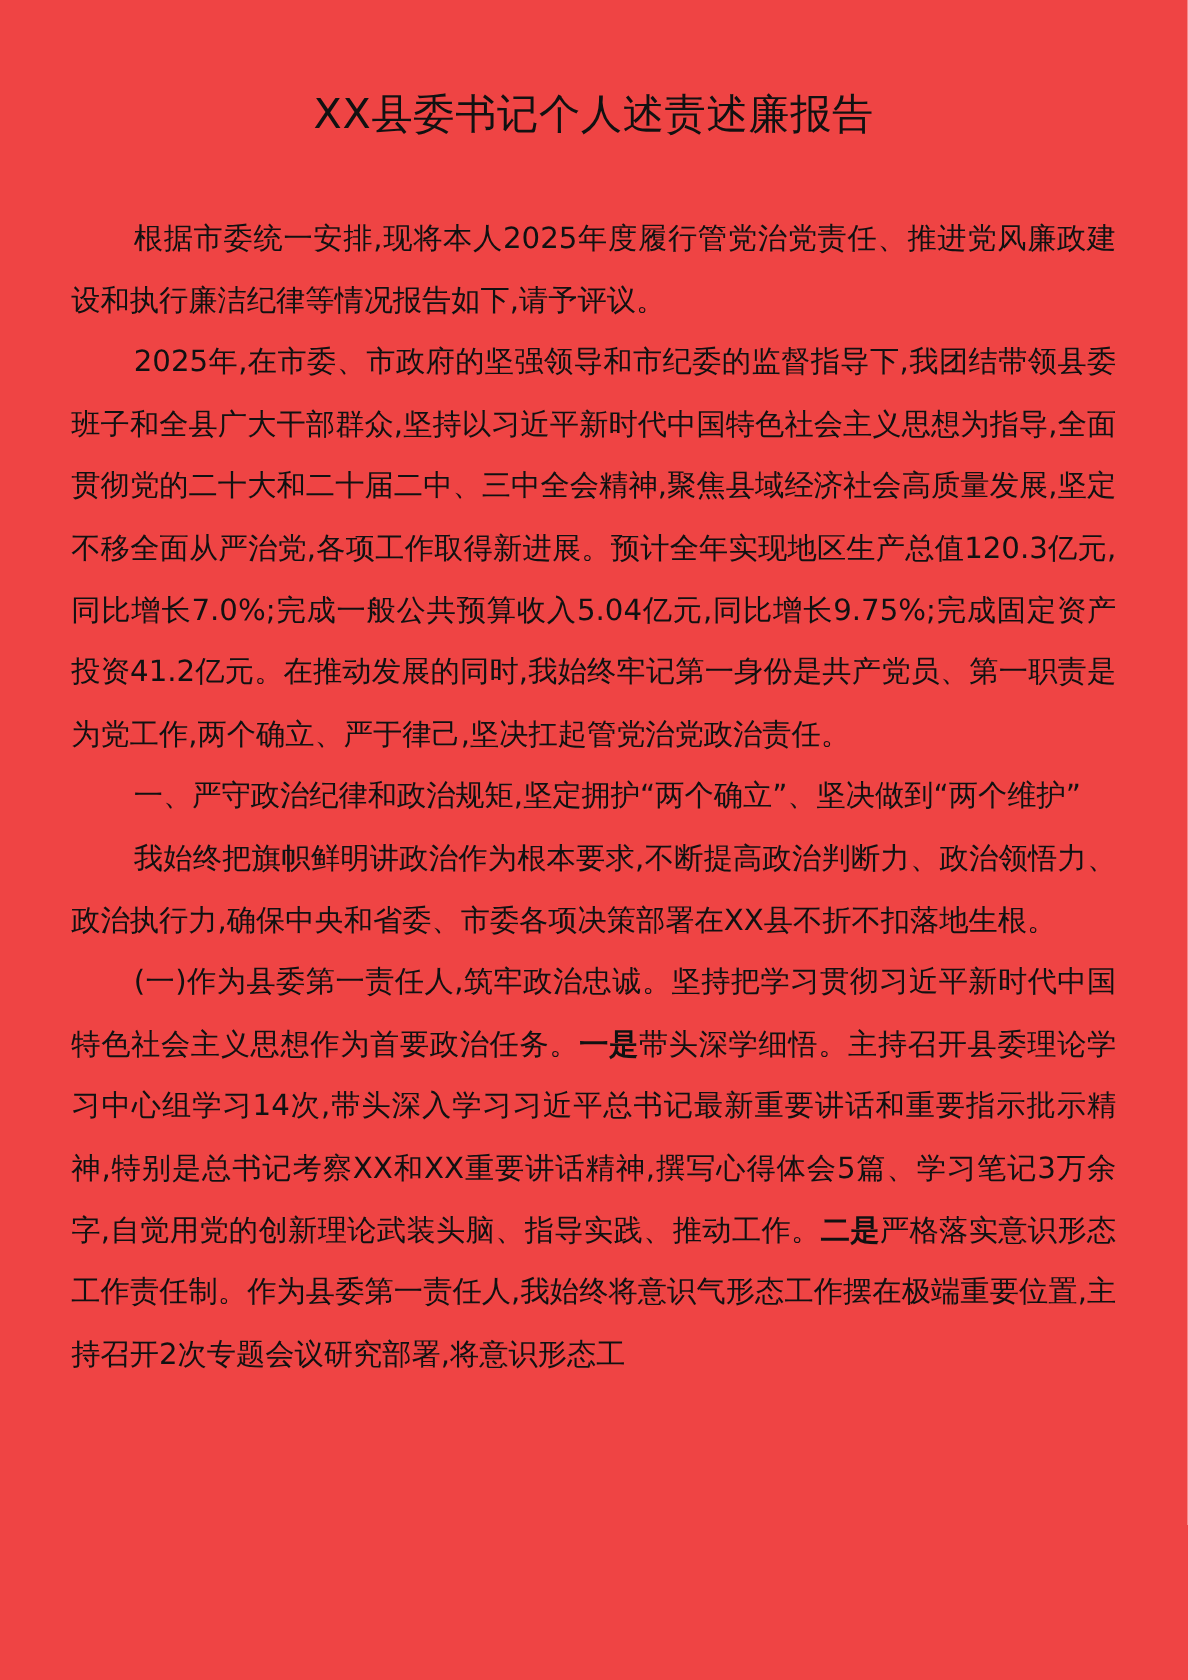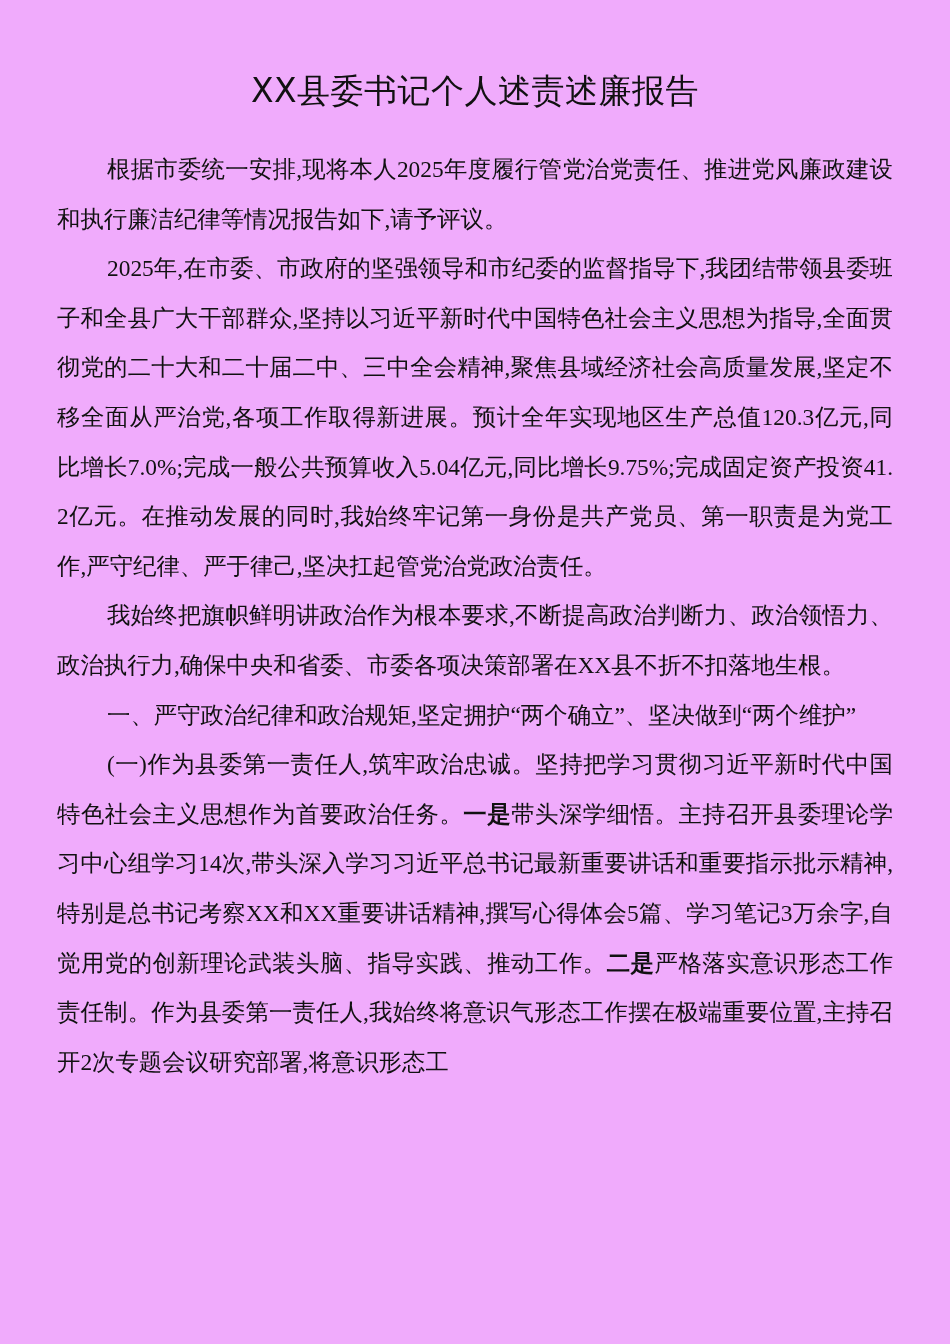--- a/index.html
+++ b/index.html
@@ -1,31 +1,31 @@
 <!DOCTYPE html>
 <html><head>
 <meta charset="utf-8">
 <style>
   html, body { margin: 0; padding: 0; background: #ffffff; }
   body { width: 950px; height: 1344px; overflow: hidden; position: relative;
          font-family: "DejaVu Sans", "Liberation Sans", sans-serif; color: #111; }
-  .page { position: absolute; left: 0; top: 0; width: 950px; height: 1344px; background: #f0abfc; }
+  .page { position: absolute; left: 0; top: 0; width: 950px; height: 1344px; background: #ef4444; }
   .title { position: absolute; left: 0; top: 66px; width: 950px; text-align: center;
            font-size: 33px; line-height: 50px; color: #111; letter-spacing: 0.5px; }
-  .body-text { position: absolute; left: 57px; top: 145px; width: 836px; font-family: Liberation Serif, serif; }
+  .body-text { position: absolute; left: 57px; top: 166px; width: 836px; }
   .para { margin: 0; font-size: 23.4px; line-height: 49.6px; text-indent: 50px;
           text-align: justify; text-justify: inter-character; word-break: break-all; }
   .para b { font-weight: bold; }
 </style>
 </head>
 <body>
 
 <div class="page">
   <div class="title">XX县委书记个人述责述廉报告</div>
 
   <div class="body-text">
     <p class="para">根据市委统一安排,现将本人2025年度履行管党治党责任、推进党风廉政建设和执行廉洁纪律等情况报告如下,请予评议。</p>
-    <p class="para">2025年,在市委、市政府的坚强领导和市纪委的监督指导下,我团结带领县委班子和全县广大干部群众,坚持以习近平新时代中国特色社会主义思想为指导,全面贯彻党的二十大和二十届二中、三中全会精神,聚焦县域经济社会高质量发展,坚定不移全面从严治党,各项工作取得新进展。预计全年实现地区生产总值120.3亿元,同比增长7.0%;完成一般公共预算收入5.04亿元,同比增长9.75%;完成固定资产投资41.2亿元。在推动发展的同时,我始终牢记第一身份是共产党员、第一职责是为党工作,严守纪律、严于律己,坚决扛起管党治党政治责任。</p>
+    <p class="para">2025年,在市委、市政府的坚强领导和市纪委的监督指导下,我团结带领县委班子和全县广大干部群众,坚持以习近平新时代中国特色社会主义思想为指导,全面贯彻党的二十大和二十届二中、三中全会精神,聚焦县域经济社会高质量发展,坚定不移全面从严治党,各项工作取得新进展。预计全年实现地区生产总值120.3亿元,同比增长7.0%;完成一般公共预算收入5.04亿元,同比增长9.75%;完成固定资产投资41.2亿元。在推动发展的同时,我始终牢记第一身份是共产党员、第一职责是为党工作,两个确立、严于律己,坚决扛起管党治党政治责任。</p>
+    <p class="para">一、严守政治纪律和政治规矩,坚定拥护“两个确立”、坚决做到“两个维护”</p>
     <p class="para">我始终把旗帜鲜明讲政治作为根本要求,不断提高政治判断力、政治领悟力、政治执行力,确保中央和省委、市委各项决策部署在XX县不折不扣落地生根。</p>
-    <p class="para">一、严守政治纪律和政治规矩,坚定拥护“两个确立”、坚决做到“两个维护”</p>
     <p class="para"><span>(一)作为县委第一责任人,筑牢政治忠诚。坚持把学习贯彻习近平新时代中国特色社会主义思想作为首要政治任务。</span><b>一是</b><span>带头深学细悟。主持召开县委理论学习中心组学习14次,带头深入学习习近平总书记最新重要讲话和重要指示批示精神,特别是总书记考察XX和XX重要讲话精神,撰写心得体会5篇、学习笔记3万余字,自觉用党的创新理论武装头脑、指导实践、推动工作。</span><b>二是</b><span>严格落实意识形态工作责任制。作为县委第一责任人,我始终将意识气形态工作摆在极端重要位置,主持召开2次专题会议研究部署,将意识形态工</span></p>
   </div>
 </div>
 
 </body></html>

